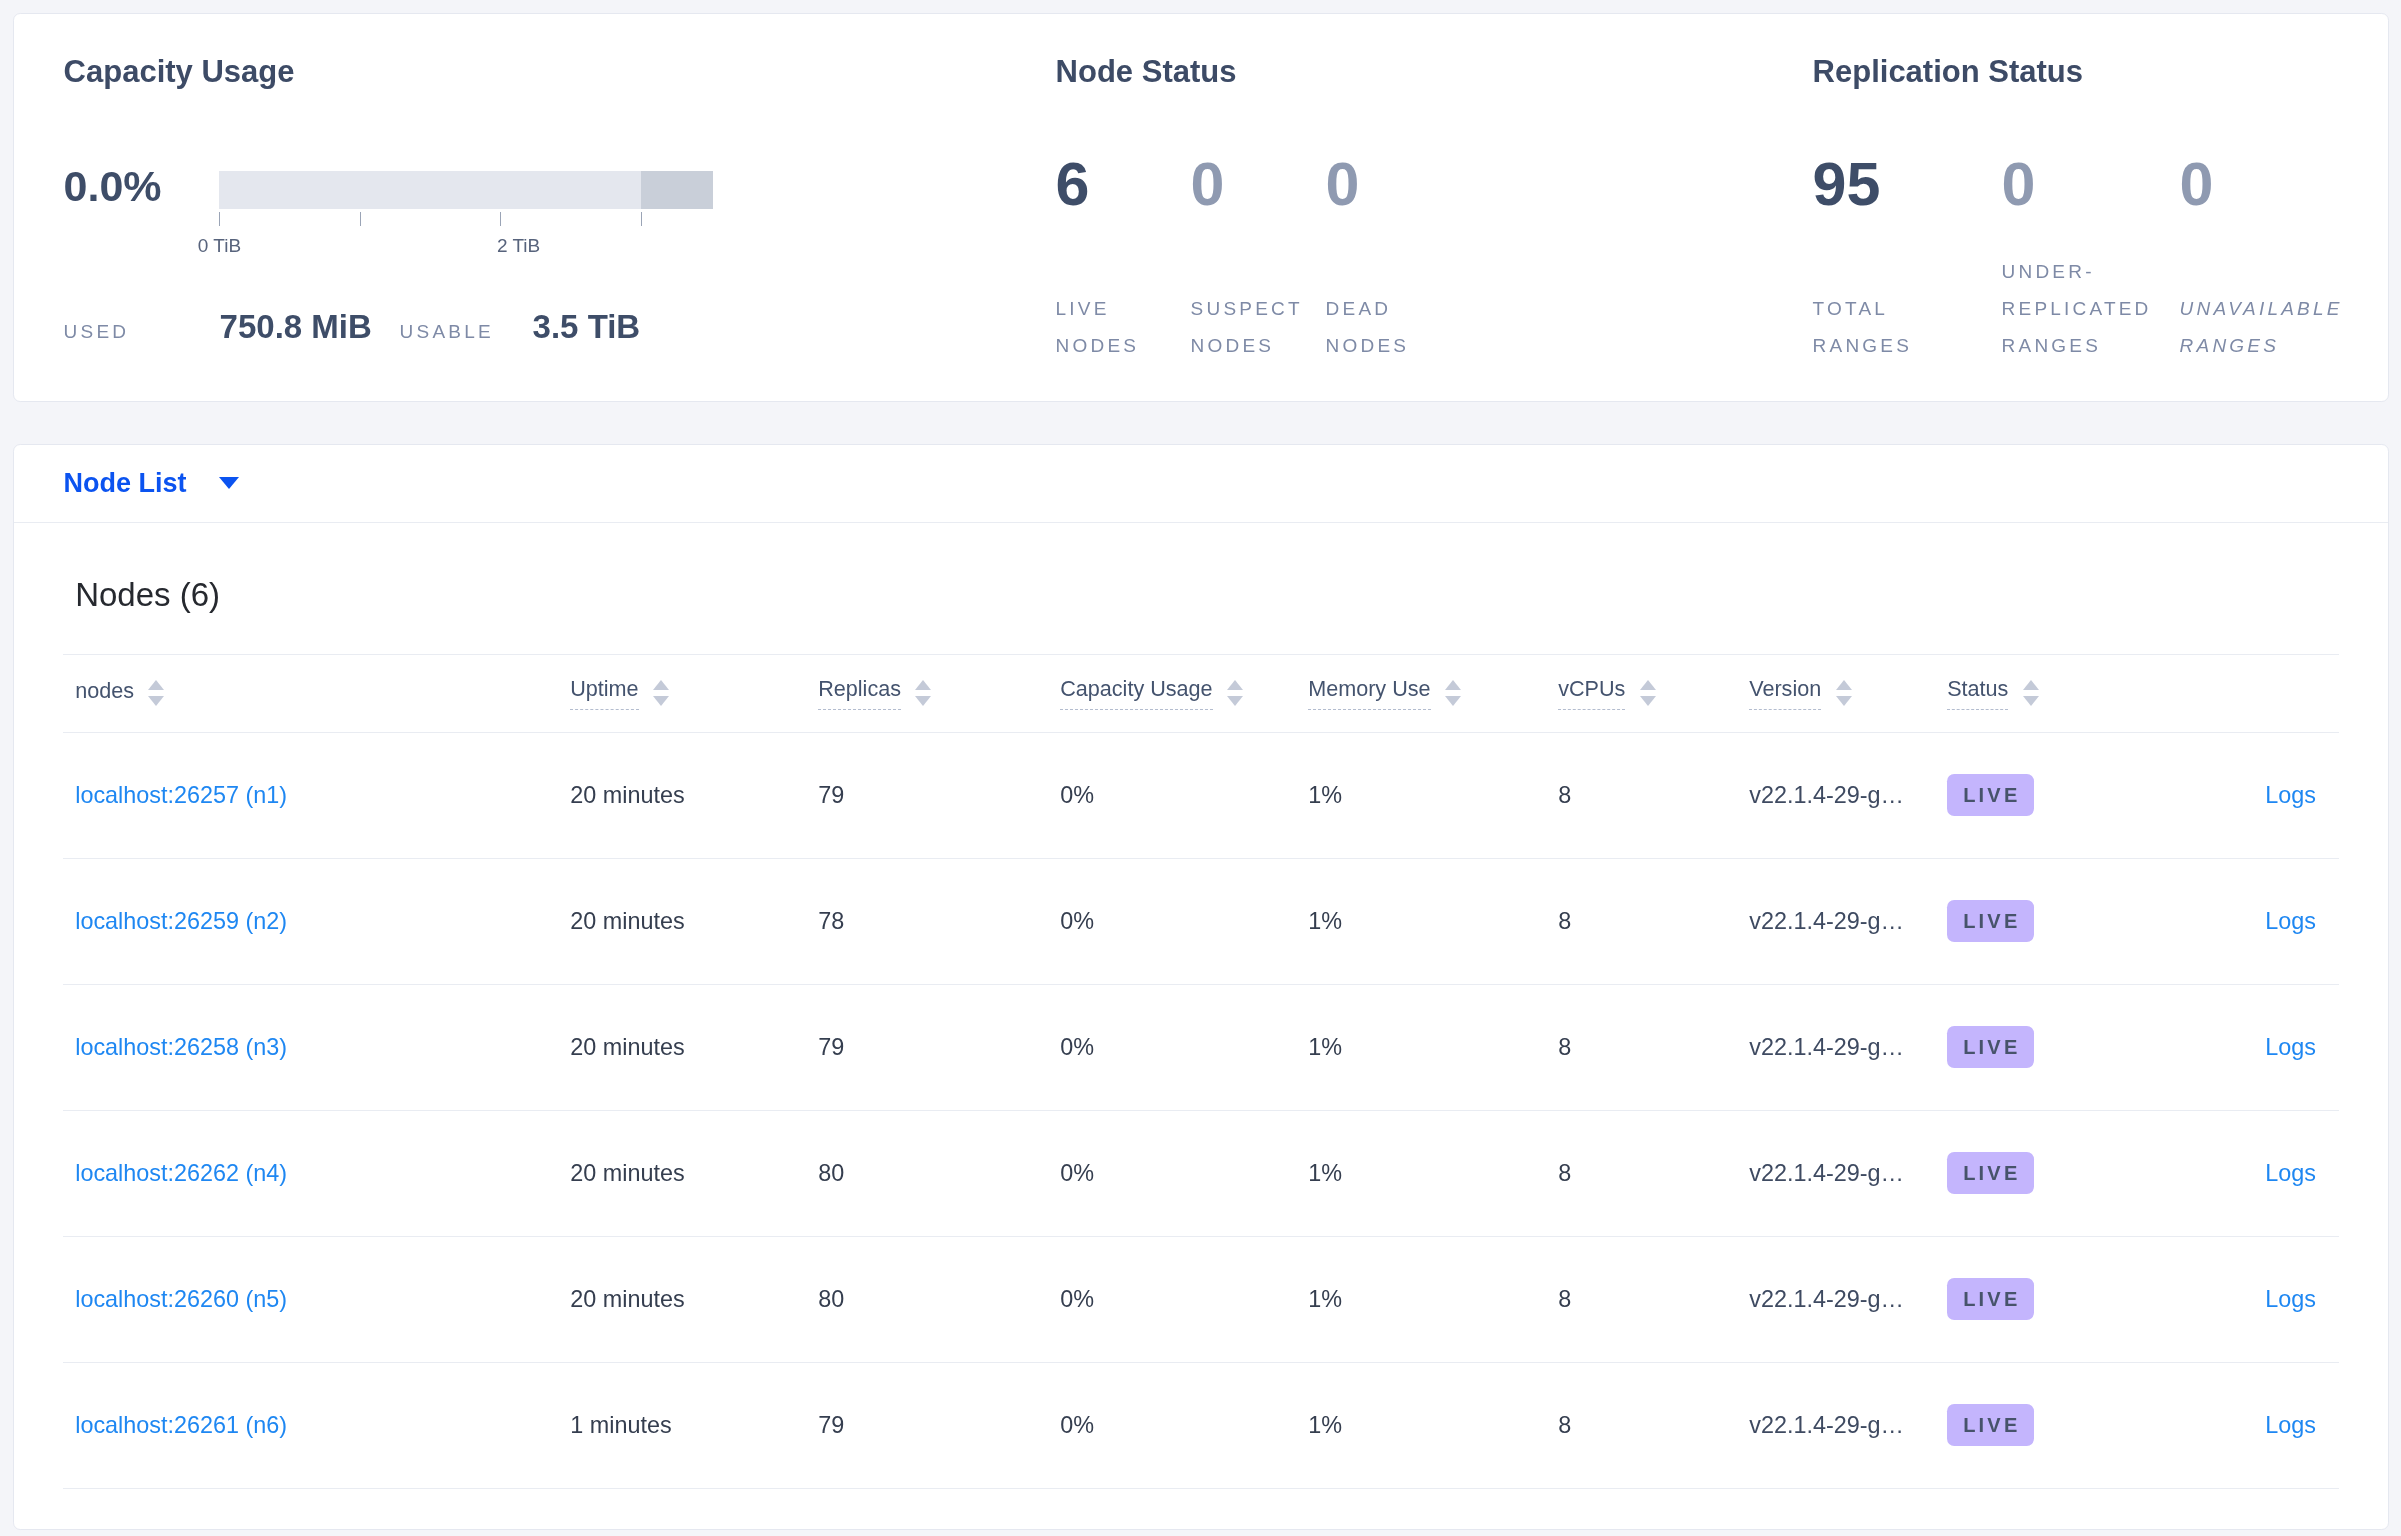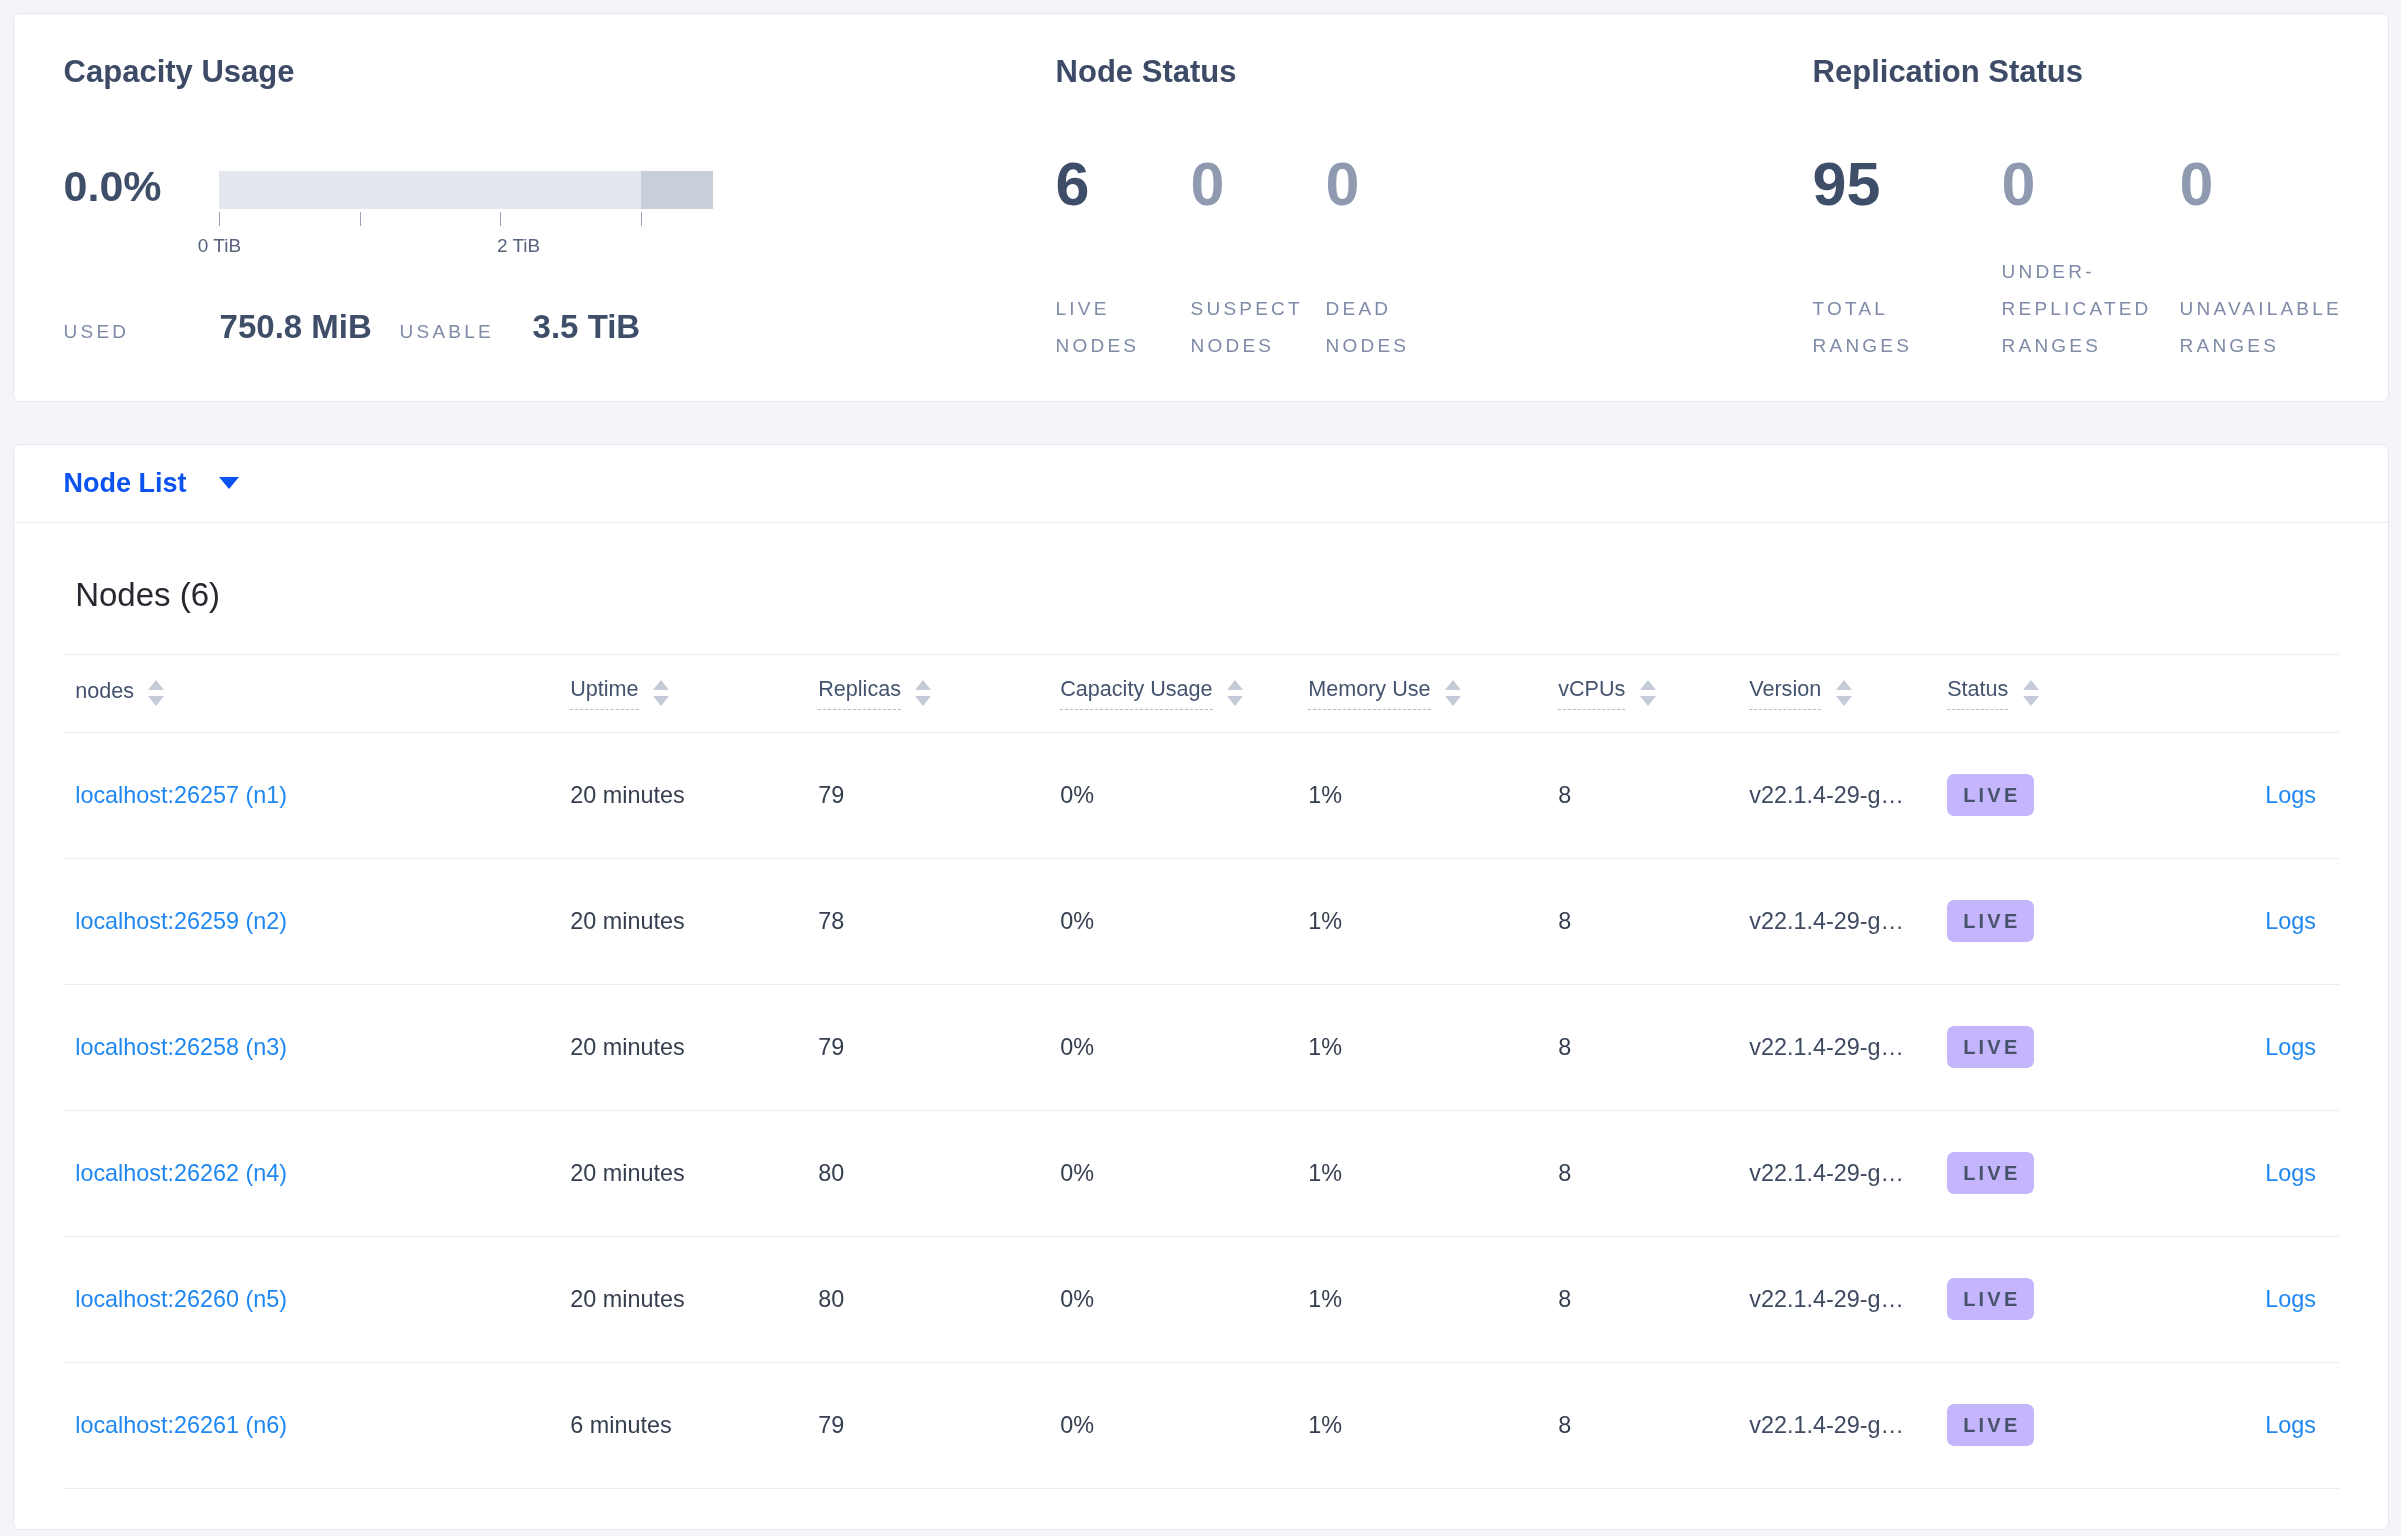--- a/index.html
+++ b/index.html
@@ -55,21 +55,21 @@
   }
   .panel-nodes .stat:nth-child(1) { width:135px; }
   .panel-nodes .stat:nth-child(2) { width:135px; }
   .panel-nodes .stat:nth-child(3) { width:198px; }
   .panel-nodes .stat-label { width:113px; }
   .panel-repl .stat:nth-child(1) { width:189px; }
   .panel-repl .stat:nth-child(2) { width:178px; }
   .panel-repl .stat:nth-child(3) { flex:1; }
   .panel-repl .stat:nth-child(1) .stat-label { width:108px; }
   .panel-repl .stat:nth-child(2) .stat-label { width:167px; }
-  .panel-repl .stat:nth-child(3) .stat-label { width:171px; }
+  .panel-repl .stat:nth-child(3) .stat-label { width:171px;font-style:italic; }
 
   
   .main-card {
     margin:42px 11.7px 0 12.6px;
     height:1086px;
     overflow:hidden;
   }
   .selector-bar {
     height:78px;
     display:flex; align-items:center;
@@ -318,21 +318,21 @@
           <div class="td">80</div>
           <div class="td">0%</div>
           <div class="td">1%</div>
           <div class="td">8</div>
           <div class="td td-version">v22.1.4-29-g…</div>
           <div class="td"><span class="badge">LIVE</span></div>
           <div class="td td-logs"><a>Logs</a></div>
         </div>
         <div class="grid tr">
           <div class="td td-node"><a>localhost:26261 (n6)</a></div>
-          <div class="td">6 minutes</div>
+          <div class="td">1 minutes</div>
           <div class="td">79</div>
           <div class="td">0%</div>
           <div class="td">1%</div>
           <div class="td">8</div>
           <div class="td td-version">v22.1.4-29-g…</div>
           <div class="td"><span class="badge">LIVE</span></div>
           <div class="td td-logs"><a>Logs</a></div>
         </div>
       </div>
   </div>

